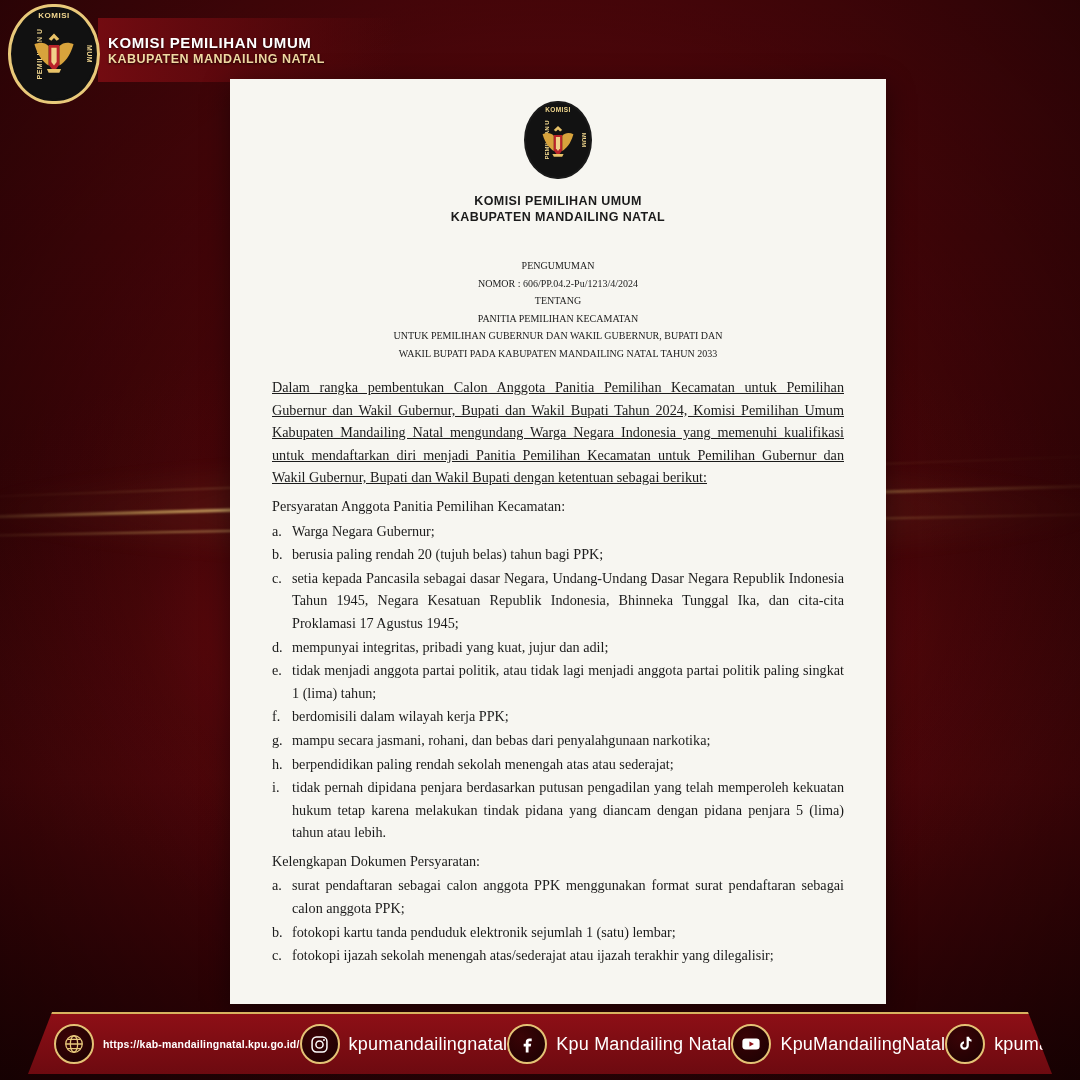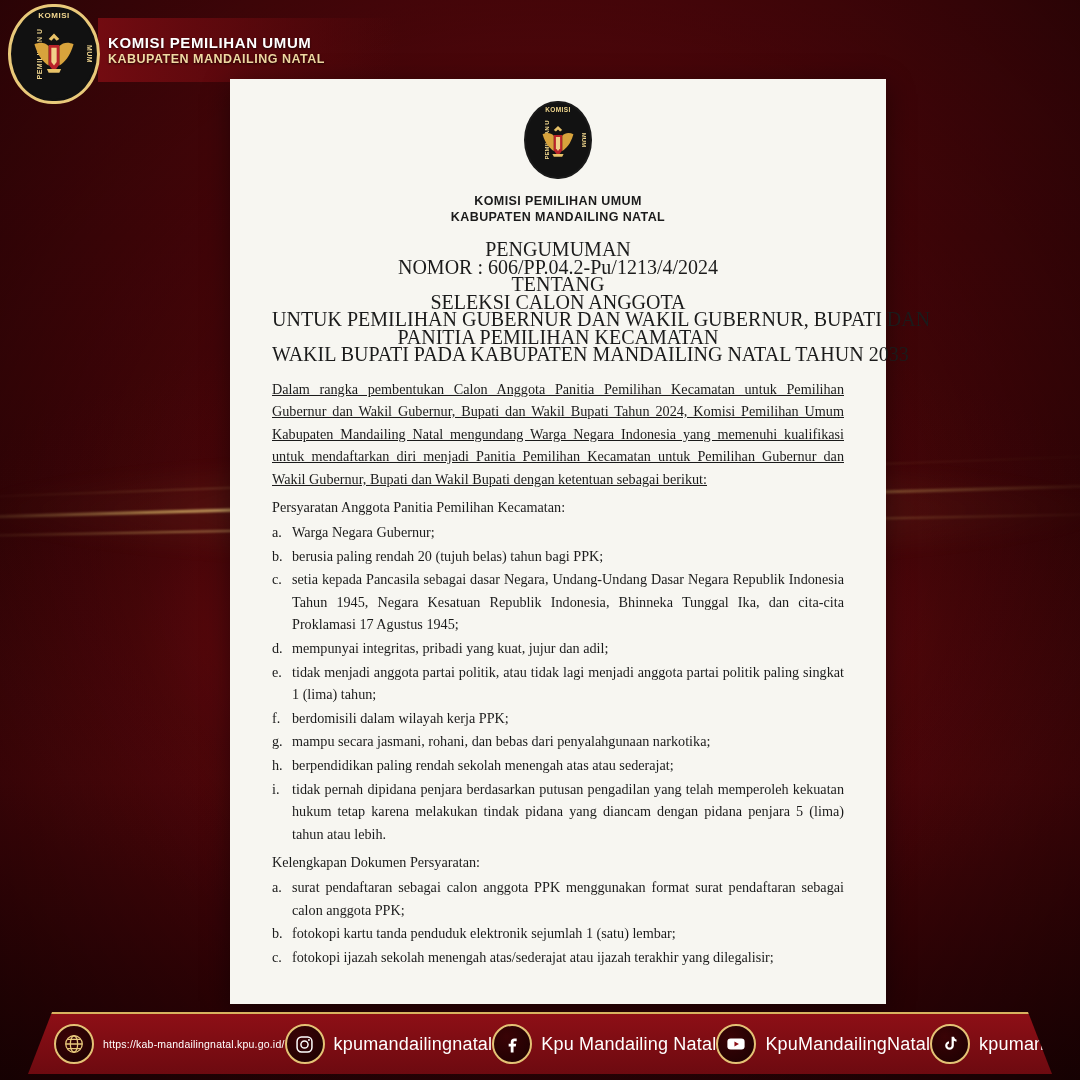--- a/index.html
+++ b/index.html
@@ -214,22 +214,22 @@
     text-align: center;
     font-family: "Liberation Sans", sans-serif;
     font-weight: bold;
     font-size: 12.5px;
     letter-spacing: .4px;
     line-height: 16px;
     margin-top: 14px;
   }
   .doc-head {
     text-align: center;
-    margin-top: 16px;
-    font-size: 20px;
+    margin-top: 32px;
+    font-size: 10px;
     line-height: 17.5px;
   }
   .doc-head div { white-space: nowrap; }
   .doc-body {
     margin-top: 14px;
     font-size: 14.2px;
     line-height: 22.6px;
   }
   .para {
     text-align: justify;
@@ -299,21 +299,21 @@
     background: radial-gradient(circle at 35% 30%, #3a0306, #1b0102);
     flex: 0 0 36px;
   }
   .social .label {
     color: #ffffff;
     font-family: "Liberation Sans", sans-serif;
     font-size: 18px;
     letter-spacing: .2px;
     white-space: nowrap;
   }
-  .social.site .label { font-size: 10.5px; }
+  .social.site .label { font-size: 10.5px; font-weight: bold; }
 </style>
 </head>
 <body>
 
 <div class="poster">
 
   <div class="glow"></div>
   <div class="streak s3"></div>
   <div class="streak s1"></div>
   <div class="streak s2"></div>
@@ -369,23 +369,22 @@
 
       <div class="org-line">
         <div>KOMISI PEMILIHAN UMUM</div>
         <div>KABUPATEN MANDAILING NATAL</div>
       </div>
 
       <div class="doc-head">
         <div>PENGUMUMAN</div>
         <div>NOMOR : 606/PP.04.2-Pu/1213/4/2024</div>
         <div>TENTANG</div>
-        <div>SELEKSI CALON ANGGOTA</div>
+        <div>PANITIA PEMILIHAN KECAMATAN</div>
         <div>UNTUK PEMILIHAN GUBERNUR DAN WAKIL GUBERNUR, BUPATI DAN</div>
-        <div>PANITIA PEMILIHAN KECAMATAN</div>
         <div>WAKIL BUPATI PADA KABUPATEN MANDAILING NATAL TAHUN 2033</div>
       </div>
 
       <div class="doc-body">
 
         <p class="para">Dalam rangka pembentukan Calon Anggota Panitia Pemilihan Kecamatan untuk Pemilihan Gubernur dan Wakil Gubernur, Bupati dan Wakil Bupati Tahun 2024, Komisi Pemilihan Umum Kabupaten Mandailing Natal mengundang Warga Negara Indonesia yang memenuhi kualifikasi untuk mendaftarkan diri menjadi Panitia Pemilihan Kecamatan untuk Pemilihan Gubernur dan Wakil Gubernur, Bupati dan Wakil Bupati dengan ketentuan sebagai berikut:</p>
 
         <p class="plain">Persyaratan Anggota Panitia Pemilihan Kecamatan:</p>
 
         <ul class="list">

